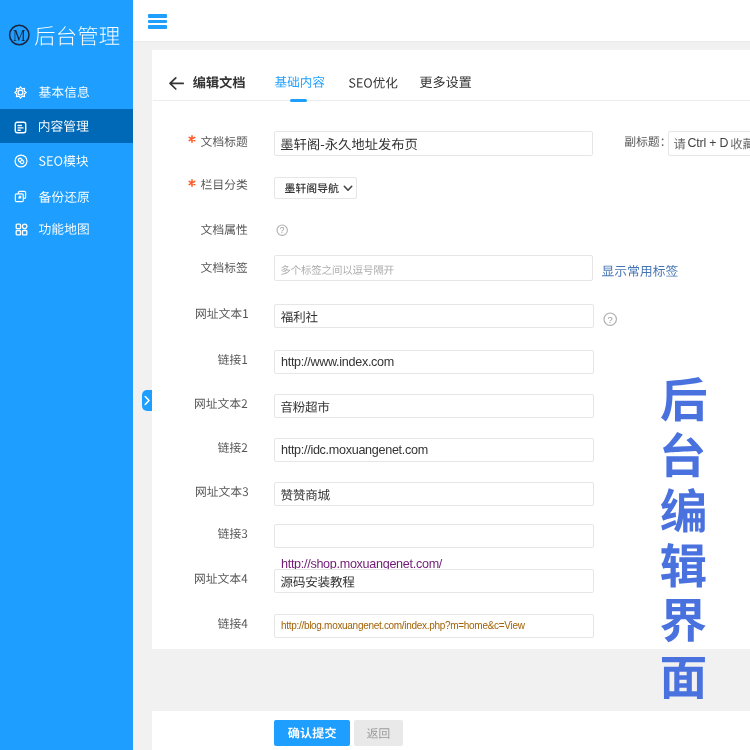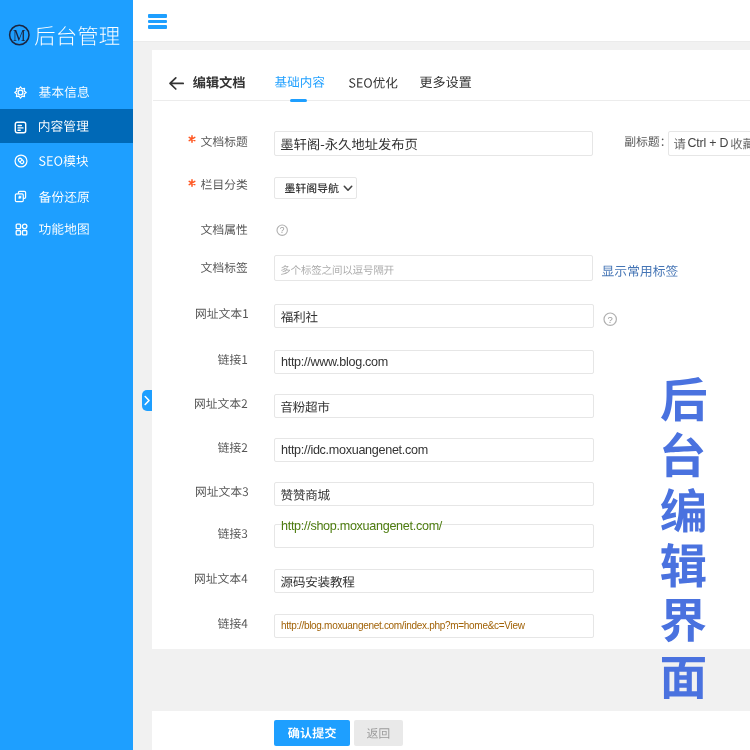--- a/index.html
+++ b/index.html
@@ -131,21 +131,21 @@
     <path fill="#555555" transform="translate(1.96,12.99) scale(0.011800,-0.011800)" d="M194 536C239 481 288 416 333 352C295 245 242 155 172 88C188 79 218 57 230 46C291 110 340 191 379 285C411 238 438 194 457 157L506 206C482 249 447 303 407 360C435 443 456 534 472 632L403 640C392 565 377 494 358 428C319 480 279 532 240 578ZM483 535C529 480 577 415 620 350C580 240 526 148 452 80C469 71 498 49 511 38C575 103 625 184 664 280C699 224 728 171 747 127L799 171C776 224 738 290 693 358C720 440 740 531 755 630L687 638C676 564 662 494 644 428C608 479 570 529 532 574ZM88 780V-78H164V708H840V20C840 2 833 -3 814 -4C795 -5 729 -6 663 -3C674 -23 687 -57 692 -77C782 -78 837 -76 869 -64C902 -52 915 -28 915 20V780Z M1434 621V28H1312V-44H1962V28H1731V421H1947V494H1731V833H1655V28H1508V621ZM1034 163 1062 89C1156 127 1279 179 1393 229L1380 295L1252 245V528H1383V599H1252V827H1182V599H1045V528H1182V218C1126 196 1075 177 1034 163Z M2423 823C2453 774 2485 707 2497 666L2580 693C2566 734 2531 799 2501 847ZM2050 664V590H2206C2265 438 2344 307 2447 200C2337 108 2202 40 2036 -7C2051 -25 2075 -60 2083 -78C2250 -24 2389 48 2502 146C2615 46 2751 -28 2915 -73C2928 -52 2950 -20 2967 -4C2807 36 2671 107 2560 201C2661 304 2738 432 2796 590H2954V664ZM2504 253C2410 348 2336 462 2284 590H2711C2661 455 2592 344 2504 253Z M3460 839V629H3065V553H3367C3294 383 3170 221 3037 140C3055 125 3080 98 3092 79C3237 178 3366 357 3444 553H3460V183H3226V107H3460V-80H3539V107H3772V183H3539V553H3553C3629 357 3758 177 3906 81C3920 102 3946 131 3965 146C3826 226 3700 384 3628 553H3937V629H3539V839Z M4088 0H4490V76H4343V733H4273C4233 710 4186 693 4121 681V623H4252V76H4088Z"></path>
   </svg>
 <div class="inp" style="left:274px;top:304px;width:320px;height:24px"></div>
 <svg style="position:absolute;left:277.5px;top:307.9px;overflow:visible" width="42.6" height="17.6">
     <path fill="#333333" transform="translate(2.76,13.62) scale(0.012600,-0.012600)" d="M133 809C160 763 194 701 210 662L271 692C256 730 221 788 193 834ZM533 598H819V488H533ZM466 659V427H889V659ZM409 791V726H942V791ZM635 300V196H483V300ZM703 300H863V196H703ZM635 137V30H483V137ZM703 137H863V30H703ZM55 652V584H308C245 451 129 325 19 253C31 240 50 205 58 185C103 217 148 257 192 303V-78H265V354C302 316 350 265 371 238L413 296V-80H483V-33H863V-77H935V362H413V301C392 322 320 387 285 416C332 481 373 553 401 628L360 655L346 652Z M1573 721V169H1646V721ZM1818 821V20C1818 1 1811 -5 1792 -6C1772 -6 1710 -7 1639 -5C1650 -26 1662 -60 1667 -81C1759 -81 1815 -79 1848 -67C1879 -54 1893 -32 1893 20V821ZM1438 834C1344 793 1170 758 1022 737C1032 721 1042 696 1046 678C1108 686 1174 696 1239 709V539H1030V469H1223C1175 344 1087 205 1007 130C1020 111 1040 80 1048 59C1116 127 1186 241 1239 355V-78H1313V318C1364 270 1429 206 1459 173L1502 236C1473 262 1360 360 1313 396V469H1506V539H1313V724C1381 739 1444 757 1494 777Z M2119 808C2156 768 2195 711 2213 674L2274 712C2255 748 2214 802 2176 841ZM2013 668V599H2278C2213 474 2097 354 1987 288C1998 274 2014 236 2020 215C2067 246 2114 285 2160 331V-79H2233V353C2271 311 2316 257 2338 228L2385 290C2363 312 2285 391 2246 428C2297 494 2341 567 2372 642L2331 671L2318 668ZM2609 843V526H2390V454H2609V33H2343V-41H2920V33H2685V454H2898V526H2685V843Z"></path>
   </svg>
 <svg style="position:absolute;left:215.4px;top:350.7px;overflow:visible" width="35.1" height="16.9">
     <path fill="#555555" transform="translate(2.68,12.95) scale(0.011800,-0.011800)" d="M351 780C381 725 415 650 429 602L494 626C479 674 444 746 412 801ZM138 838C115 744 76 651 27 589C40 573 60 538 65 522C95 560 122 607 145 659H337V726H172C184 757 194 789 202 821ZM48 332V266H161V80C161 32 129 -2 111 -16C124 -28 144 -53 151 -68C165 -50 189 -31 340 73C333 87 323 113 318 131L230 73V266H341V332H230V473H319V539H82V473H161V332ZM520 291V225H714V53H781V225H950V291H781V424H928L929 488H781V608H714V488H609C634 538 659 595 682 656H955V721H705C717 757 728 793 738 828L666 843C658 802 647 760 635 721H511V656H613C595 602 577 559 569 541C552 505 538 479 522 475C530 457 541 424 544 410C553 418 584 424 622 424H714V291ZM488 484H323V415H419V93C382 76 341 40 301 -2L350 -71C389 -16 432 37 460 37C480 37 507 11 541 -12C594 -46 655 -59 739 -59C799 -59 901 -56 954 -53C955 -32 964 4 972 24C906 16 803 12 740 12C662 12 603 21 554 53C526 71 506 87 488 96Z M1456 635C1485 595 1515 539 1528 504L1588 532C1575 566 1543 619 1513 659ZM1160 839V638H1041V568H1160V347C1110 332 1064 318 1028 309L1047 235L1160 272V9C1160 -4 1155 -8 1143 -8C1132 -8 1096 -8 1057 -7C1066 -27 1076 -59 1078 -77C1136 -78 1173 -75 1196 -63C1220 -51 1230 -31 1230 10V295L1329 327L1319 397L1230 369V568H1330V638H1230V839ZM1568 821C1584 795 1601 764 1614 735H1383V669H1926V735H1693C1678 766 1657 803 1637 832ZM1769 658C1751 611 1714 545 1684 501H1348V436H1952V501H1758C1785 540 1814 591 1840 637ZM1765 261C1745 198 1715 148 1671 108C1615 131 1558 151 1504 168C1523 196 1544 228 1564 261ZM1400 136C1465 116 1537 91 1606 62C1536 23 1442 -1 1320 -14C1333 -29 1345 -57 1352 -78C1496 -57 1604 -24 1682 29C1764 -8 1837 -47 1886 -82L1935 -25C1886 9 1817 44 1741 78C1788 126 1820 186 1840 261H1963V326H1601C1618 357 1633 388 1646 418L1576 431C1562 398 1544 362 1524 326H1335V261H1486C1457 215 1427 171 1400 136Z M2088 0H2490V76H2343V733H2273C2233 710 2186 693 2121 681V623H2252V76H2088Z"></path>
   </svg>
 <div class="inp" style="left:274px;top:350px;width:320px;height:24px"></div>
-<div class="abs" style="left:281px;top:350px;height:24px;line-height:24px;font-size:12.6px;letter-spacing:-0.3px;color:#333333;white-space:nowrap;width:311px;overflow:hidden">http://www.blog.com</div>
+<div class="abs" style="left:281px;top:350px;height:24px;line-height:24px;font-size:12.6px;letter-spacing:-0.3px;color:#333333;white-space:nowrap;width:311px;overflow:hidden">http://www.index.com</div>
 <svg style="position:absolute;left:192.4px;top:394.7px;overflow:visible" width="58.1" height="16.9">
     <path fill="#555555" transform="translate(1.96,12.99) scale(0.011800,-0.011800)" d="M194 536C239 481 288 416 333 352C295 245 242 155 172 88C188 79 218 57 230 46C291 110 340 191 379 285C411 238 438 194 457 157L506 206C482 249 447 303 407 360C435 443 456 534 472 632L403 640C392 565 377 494 358 428C319 480 279 532 240 578ZM483 535C529 480 577 415 620 350C580 240 526 148 452 80C469 71 498 49 511 38C575 103 625 184 664 280C699 224 728 171 747 127L799 171C776 224 738 290 693 358C720 440 740 531 755 630L687 638C676 564 662 494 644 428C608 479 570 529 532 574ZM88 780V-78H164V708H840V20C840 2 833 -3 814 -4C795 -5 729 -6 663 -3C674 -23 687 -57 692 -77C782 -78 837 -76 869 -64C902 -52 915 -28 915 20V780Z M1434 621V28H1312V-44H1962V28H1731V421H1947V494H1731V833H1655V28H1508V621ZM1034 163 1062 89C1156 127 1279 179 1393 229L1380 295L1252 245V528H1383V599H1252V827H1182V599H1045V528H1182V218C1126 196 1075 177 1034 163Z M2423 823C2453 774 2485 707 2497 666L2580 693C2566 734 2531 799 2501 847ZM2050 664V590H2206C2265 438 2344 307 2447 200C2337 108 2202 40 2036 -7C2051 -25 2075 -60 2083 -78C2250 -24 2389 48 2502 146C2615 46 2751 -28 2915 -73C2928 -52 2950 -20 2967 -4C2807 36 2671 107 2560 201C2661 304 2738 432 2796 590H2954V664ZM2504 253C2410 348 2336 462 2284 590H2711C2661 455 2592 344 2504 253Z M3460 839V629H3065V553H3367C3294 383 3170 221 3037 140C3055 125 3080 98 3092 79C3237 178 3366 357 3444 553H3460V183H3226V107H3460V-80H3539V107H3772V183H3539V553H3553C3629 357 3758 177 3906 81C3920 102 3946 131 3965 146C3826 226 3700 384 3628 553H3937V629H3539V839Z M4044 0H4505V79H4302C4265 79 4220 75 4182 72C4354 235 4470 384 4470 531C4470 661 4387 746 4256 746C4163 746 4099 704 4040 639L4093 587C4134 636 4185 672 4245 672C4336 672 4380 611 4380 527C4380 401 4274 255 4044 54Z"></path>
   </svg>
 <div class="inp" style="left:274px;top:394px;width:320px;height:24px"></div>
 <svg style="position:absolute;left:277.5px;top:397.8px;overflow:visible" width="54.3" height="17.7">
     <path fill="#333333" transform="translate(2.31,13.68) scale(0.012600,-0.012600)" d="M435 833C450 808 464 777 474 749H112V681H897V749H558C548 780 530 819 509 848ZM248 659C274 616 297 557 306 514H55V446H946V514H693C718 556 743 611 766 659L685 679C668 631 638 561 613 514H349L385 523C376 565 351 628 319 675ZM267 130H740V21H267ZM267 190V294H740V190ZM193 358V-81H267V-43H740V-79H818V358Z M1765 823 1698 810C1735 627 1787 510 1895 406C1906 428 1928 452 1948 467C1850 555 1799 657 1765 823ZM1033 756C1053 688 1075 599 1083 540L1142 556C1133 614 1110 701 1088 769ZM1334 777C1320 711 1291 614 1267 555L1318 539C1344 595 1376 685 1402 759ZM1025 495V425H1161C1127 318 1067 197 1011 130C1024 111 1043 79 1051 57C1097 116 1142 209 1178 304V-79H1248V296C1283 249 1326 189 1343 158L1390 217C1370 243 1281 345 1248 379V425H1380V462C1391 443 1404 413 1408 397C1420 406 1431 416 1441 426V372H1561C1541 185 1485 53 1356 -23C1371 -36 1398 -65 1407 -78C1546 15 1610 158 1634 372H1783C1771 125 1757 33 1736 9C1727 -2 1719 -4 1702 -4C1686 -4 1647 -3 1604 1C1615 -18 1622 -47 1623 -68C1668 -71 1712 -71 1736 -68C1764 -66 1782 -59 1800 -36C1829 -1 1844 106 1857 408C1858 419 1859 443 1859 443H1458C1542 533 1591 657 1619 806L1548 817C1523 671 1471 550 1380 474V495H1248V840H1178V495Z M2554 348H2793V164H2554ZM2483 411V101H2868V411ZM2057 389C2054 213 2045 55 1987 -45C2004 -53 2035 -72 2048 -81C2077 -28 2095 39 2106 115C2179 -21 2299 -54 2513 -54H2900C2904 -32 2918 3 2930 20C2868 17 2561 17 2512 18C2412 18 2334 26 2273 51V252H2430V319H2273V461H2433C2448 450 2465 436 2473 427C2581 489 2642 584 2662 733H2816C2809 603 2800 552 2787 537C2780 529 2771 527 2756 528C2742 528 2703 528 2661 532C2672 514 2679 487 2680 467C2725 465 2767 465 2790 467C2816 469 2833 475 2848 492C2871 518 2881 588 2889 768C2890 777 2890 798 2890 798H2450V733H2591C2575 617 2528 537 2440 486V529H2262V653H2420V720H2262V840H2192V720H2033V653H2192V529H2012V461H2206V93C2168 126 2140 174 2119 241C2122 287 2124 335 2125 385Z M3353 825C3377 785 3404 732 3420 693H2991V620H3398V484H3088V36H3163V411H3398V-78H3475V411H3725V132C3725 118 3720 113 3702 112C3685 111 3624 111 3556 114C3567 92 3579 62 3582 40C3668 40 3724 40 3759 53C3792 65 3802 88 3802 131V484H3475V620H3891V693H3490L3505 698C3490 738 3455 801 3426 848Z"></path>
   </svg>
 <svg style="position:absolute;left:215.3px;top:438.7px;overflow:visible" width="35.2" height="16.9">
     <path fill="#555555" transform="translate(2.68,12.95) scale(0.011800,-0.011800)" d="M351 780C381 725 415 650 429 602L494 626C479 674 444 746 412 801ZM138 838C115 744 76 651 27 589C40 573 60 538 65 522C95 560 122 607 145 659H337V726H172C184 757 194 789 202 821ZM48 332V266H161V80C161 32 129 -2 111 -16C124 -28 144 -53 151 -68C165 -50 189 -31 340 73C333 87 323 113 318 131L230 73V266H341V332H230V473H319V539H82V473H161V332ZM520 291V225H714V53H781V225H950V291H781V424H928L929 488H781V608H714V488H609C634 538 659 595 682 656H955V721H705C717 757 728 793 738 828L666 843C658 802 647 760 635 721H511V656H613C595 602 577 559 569 541C552 505 538 479 522 475C530 457 541 424 544 410C553 418 584 424 622 424H714V291ZM488 484H323V415H419V93C382 76 341 40 301 -2L350 -71C389 -16 432 37 460 37C480 37 507 11 541 -12C594 -46 655 -59 739 -59C799 -59 901 -56 954 -53C955 -32 964 4 972 24C906 16 803 12 740 12C662 12 603 21 554 53C526 71 506 87 488 96Z M1456 635C1485 595 1515 539 1528 504L1588 532C1575 566 1543 619 1513 659ZM1160 839V638H1041V568H1160V347C1110 332 1064 318 1028 309L1047 235L1160 272V9C1160 -4 1155 -8 1143 -8C1132 -8 1096 -8 1057 -7C1066 -27 1076 -59 1078 -77C1136 -78 1173 -75 1196 -63C1220 -51 1230 -31 1230 10V295L1329 327L1319 397L1230 369V568H1330V638H1230V839ZM1568 821C1584 795 1601 764 1614 735H1383V669H1926V735H1693C1678 766 1657 803 1637 832ZM1769 658C1751 611 1714 545 1684 501H1348V436H1952V501H1758C1785 540 1814 591 1840 637ZM1765 261C1745 198 1715 148 1671 108C1615 131 1558 151 1504 168C1523 196 1544 228 1564 261ZM1400 136C1465 116 1537 91 1606 62C1536 23 1442 -1 1320 -14C1333 -29 1345 -57 1352 -78C1496 -57 1604 -24 1682 29C1764 -8 1837 -47 1886 -82L1935 -25C1886 9 1817 44 1741 78C1788 126 1820 186 1840 261H1963V326H1601C1618 357 1633 388 1646 418L1576 431C1562 398 1544 362 1524 326H1335V261H1486C1457 215 1427 171 1400 136Z M2044 0H2505V79H2302C2265 79 2220 75 2182 72C2354 235 2470 384 2470 531C2470 661 2387 746 2256 746C2163 746 2099 704 2040 639L2093 587C2134 636 2185 672 2245 672C2336 672 2380 611 2380 527C2380 401 2274 255 2044 54Z"></path>
   </svg>
@@ -155,21 +155,21 @@
     <path fill="#555555" transform="translate(1.96,12.99) scale(0.011800,-0.011800)" d="M194 536C239 481 288 416 333 352C295 245 242 155 172 88C188 79 218 57 230 46C291 110 340 191 379 285C411 238 438 194 457 157L506 206C482 249 447 303 407 360C435 443 456 534 472 632L403 640C392 565 377 494 358 428C319 480 279 532 240 578ZM483 535C529 480 577 415 620 350C580 240 526 148 452 80C469 71 498 49 511 38C575 103 625 184 664 280C699 224 728 171 747 127L799 171C776 224 738 290 693 358C720 440 740 531 755 630L687 638C676 564 662 494 644 428C608 479 570 529 532 574ZM88 780V-78H164V708H840V20C840 2 833 -3 814 -4C795 -5 729 -6 663 -3C674 -23 687 -57 692 -77C782 -78 837 -76 869 -64C902 -52 915 -28 915 20V780Z M1434 621V28H1312V-44H1962V28H1731V421H1947V494H1731V833H1655V28H1508V621ZM1034 163 1062 89C1156 127 1279 179 1393 229L1380 295L1252 245V528H1383V599H1252V827H1182V599H1045V528H1182V218C1126 196 1075 177 1034 163Z M2423 823C2453 774 2485 707 2497 666L2580 693C2566 734 2531 799 2501 847ZM2050 664V590H2206C2265 438 2344 307 2447 200C2337 108 2202 40 2036 -7C2051 -25 2075 -60 2083 -78C2250 -24 2389 48 2502 146C2615 46 2751 -28 2915 -73C2928 -52 2950 -20 2967 -4C2807 36 2671 107 2560 201C2661 304 2738 432 2796 590H2954V664ZM2504 253C2410 348 2336 462 2284 590H2711C2661 455 2592 344 2504 253Z M3460 839V629H3065V553H3367C3294 383 3170 221 3037 140C3055 125 3080 98 3092 79C3237 178 3366 357 3444 553H3460V183H3226V107H3460V-80H3539V107H3772V183H3539V553H3553C3629 357 3758 177 3906 81C3920 102 3946 131 3965 146C3826 226 3700 384 3628 553H3937V629H3539V839Z M4263 -13C4394 -13 4499 65 4499 196C4499 297 4430 361 4344 382V387C4422 414 4474 474 4474 563C4474 679 4384 746 4260 746C4176 746 4111 709 4056 659L4105 601C4147 643 4198 672 4257 672C4334 672 4381 626 4381 556C4381 477 4330 416 4178 416V346C4348 346 4406 288 4406 199C4406 115 4345 63 4257 63C4174 63 4119 103 4076 147L4029 88C4077 35 4149 -13 4263 -13Z"></path>
   </svg>
 <div class="inp" style="left:274px;top:482px;width:320px;height:24px"></div>
 <svg style="position:absolute;left:277.5px;top:485.9px;overflow:visible" width="54.8" height="17.7">
     <path fill="#333333" transform="translate(2.51,13.63) scale(0.012600,-0.012600)" d="M521 65C638 27 791 -37 868 -82L909 -17C828 28 674 88 559 122ZM192 401V84H266V336H736V88H814V401ZM460 281V209C460 119 400 36 96 -16C111 -30 133 -62 140 -80C455 -23 534 85 534 206V281ZM300 426C315 436 340 444 497 484C496 497 496 520 498 536L376 507V598H483V652H327V719H458V772H327V841H258V772H188L205 824L143 833C131 789 109 734 74 692C91 686 115 673 130 661C144 679 156 699 166 719H258V652H57V598H176C164 524 131 479 39 450C52 441 70 418 77 403C187 441 226 501 241 598H313V540C313 498 289 482 275 475C284 464 296 441 300 426ZM508 652V598H619C609 530 579 492 496 467C509 457 527 434 533 419C634 453 669 509 682 598H739V509C739 451 754 436 815 436C827 436 880 436 892 436C936 436 953 454 959 525C942 529 917 537 905 546C903 496 900 490 882 490C871 490 832 490 824 490C805 490 802 492 802 509V598H941V652H762V716H905V770H762V840H691V770H621C628 788 634 806 640 824L579 833C565 787 541 733 503 689C520 684 543 670 557 659C572 677 584 696 595 716H691V652Z M1501 65C1618 27 1771 -37 1848 -82L1889 -17C1808 28 1654 88 1539 122ZM1172 401V84H1246V336H1716V88H1794V401ZM1440 281V209C1440 119 1380 36 1076 -16C1091 -30 1113 -62 1120 -80C1435 -23 1514 85 1514 206V281ZM1280 426C1295 436 1320 444 1477 484C1476 497 1476 520 1478 536L1356 507V598H1463V652H1307V719H1438V772H1307V841H1238V772H1168L1185 824L1123 833C1111 789 1089 734 1054 692C1071 686 1095 673 1110 661C1124 679 1136 699 1146 719H1238V652H1037V598H1156C1144 524 1111 479 1019 450C1032 441 1050 418 1057 403C1167 441 1206 501 1221 598H1293V540C1293 498 1269 482 1255 475C1264 464 1276 441 1280 426ZM1488 652V598H1599C1589 530 1559 492 1476 467C1489 457 1507 434 1513 419C1614 453 1649 509 1662 598H1719V509C1719 451 1734 436 1795 436C1807 436 1860 436 1872 436C1916 436 1933 454 1939 525C1922 529 1897 537 1885 546C1883 496 1880 490 1862 490C1851 490 1812 490 1804 490C1785 490 1782 492 1782 509V598H1921V652H1742V716H1885V770H1742V840H1671V770H1601C1608 788 1614 806 1620 824L1559 833C1545 787 1521 733 1483 689C1500 684 1523 670 1537 659C1552 677 1564 696 1575 716H1671V652Z M2234 643C2256 607 2282 556 2296 526L2365 554C2352 583 2323 631 2301 666ZM2520 404C2586 357 2673 291 2716 250L2761 302C2716 341 2628 405 2563 449ZM2355 442C2310 393 2240 341 2180 305C2191 290 2209 258 2215 245C2279 288 2358 356 2411 416ZM2619 660C2602 620 2572 564 2544 523H2078V-78H2150V459H2776V4C2776 -12 2770 -16 2753 -16C2737 -18 2679 -18 2617 -16C2627 -33 2636 -57 2640 -74C2726 -74 2776 -74 2806 -64C2836 -54 2845 -36 2845 3V523H2622C2647 558 2675 601 2699 642ZM2274 277V1H2338V49H2642V277ZM2338 221H2579V104H2338ZM2401 825C2414 797 2428 762 2440 732H2021V667H2900V732H2522C2510 765 2491 809 2473 844Z M2981 129 3005 55C3085 86 3184 125 3280 164L3266 232L3169 196V526H3265V596H3169V828H3099V596H2993V526H3099V170C3055 154 3014 140 2981 129ZM3806 506C3784 414 3754 329 3715 255C3699 354 3687 478 3682 617H3893V687H3820L3870 722C3845 754 3793 802 3749 834L3699 801C3741 768 3790 720 3814 687H3680C3679 737 3679 788 3679 841H3607L3610 687H3306V375C3306 245 3296 80 3196 -36C3212 -45 3240 -69 3251 -83C3360 42 3376 233 3376 375V419H3502C3500 238 3496 174 3486 158C3480 150 3472 148 3460 148C3447 148 3416 148 3382 151C3392 135 3398 107 3400 88C3435 86 3470 86 3490 88C3514 91 3528 98 3542 115C3560 141 3564 222 3567 453C3568 462 3568 482 3568 482H3376V617H3612C3620 443 3634 285 3661 165C3607 89 3541 25 3461 -24C3477 -36 3504 -63 3515 -76C3579 -33 3635 20 3683 81C3714 -14 3756 -70 3812 -70C3877 -70 3899 -23 3910 128C3893 135 3869 150 3854 166C3850 51 3841 2 3821 2C3788 2 3758 57 3735 153C3796 249 3842 362 3875 493Z"></path>
   </svg>
 <svg style="position:absolute;left:215.3px;top:524.7px;overflow:visible" width="35.2" height="16.9">
     <path fill="#555555" transform="translate(2.68,12.95) scale(0.011800,-0.011800)" d="M351 780C381 725 415 650 429 602L494 626C479 674 444 746 412 801ZM138 838C115 744 76 651 27 589C40 573 60 538 65 522C95 560 122 607 145 659H337V726H172C184 757 194 789 202 821ZM48 332V266H161V80C161 32 129 -2 111 -16C124 -28 144 -53 151 -68C165 -50 189 -31 340 73C333 87 323 113 318 131L230 73V266H341V332H230V473H319V539H82V473H161V332ZM520 291V225H714V53H781V225H950V291H781V424H928L929 488H781V608H714V488H609C634 538 659 595 682 656H955V721H705C717 757 728 793 738 828L666 843C658 802 647 760 635 721H511V656H613C595 602 577 559 569 541C552 505 538 479 522 475C530 457 541 424 544 410C553 418 584 424 622 424H714V291ZM488 484H323V415H419V93C382 76 341 40 301 -2L350 -71C389 -16 432 37 460 37C480 37 507 11 541 -12C594 -46 655 -59 739 -59C799 -59 901 -56 954 -53C955 -32 964 4 972 24C906 16 803 12 740 12C662 12 603 21 554 53C526 71 506 87 488 96Z M1456 635C1485 595 1515 539 1528 504L1588 532C1575 566 1543 619 1513 659ZM1160 839V638H1041V568H1160V347C1110 332 1064 318 1028 309L1047 235L1160 272V9C1160 -4 1155 -8 1143 -8C1132 -8 1096 -8 1057 -7C1066 -27 1076 -59 1078 -77C1136 -78 1173 -75 1196 -63C1220 -51 1230 -31 1230 10V295L1329 327L1319 397L1230 369V568H1330V638H1230V839ZM1568 821C1584 795 1601 764 1614 735H1383V669H1926V735H1693C1678 766 1657 803 1637 832ZM1769 658C1751 611 1714 545 1684 501H1348V436H1952V501H1758C1785 540 1814 591 1840 637ZM1765 261C1745 198 1715 148 1671 108C1615 131 1558 151 1504 168C1523 196 1544 228 1564 261ZM1400 136C1465 116 1537 91 1606 62C1536 23 1442 -1 1320 -14C1333 -29 1345 -57 1352 -78C1496 -57 1604 -24 1682 29C1764 -8 1837 -47 1886 -82L1935 -25C1886 9 1817 44 1741 78C1788 126 1820 186 1840 261H1963V326H1601C1618 357 1633 388 1646 418L1576 431C1562 398 1544 362 1524 326H1335V261H1486C1457 215 1427 171 1400 136Z M2263 -13C2394 -13 2499 65 2499 196C2499 297 2430 361 2344 382V387C2422 414 2474 474 2474 563C2474 679 2384 746 2260 746C2176 746 2111 709 2056 659L2105 601C2147 643 2198 672 2257 672C2334 672 2381 626 2381 556C2381 477 2330 416 2178 416V346C2348 346 2406 288 2406 199C2406 115 2345 63 2257 63C2174 63 2119 103 2076 147L2029 88C2077 35 2149 -13 2263 -13Z"></path>
   </svg>
 <div class="inp" style="left:274px;top:524px;width:320px;height:24px"></div>
-<div class="abs" style="left:281px;top:514px;height:24px;line-height:24px;font-size:12.6px;letter-spacing:-0.3px;color:#4d7c0f;white-space:nowrap;width:311px;overflow:hidden">http://shop.moxuangenet.com/</div>
+<div class="abs" style="left:281px;top:552px;height:24px;line-height:24px;font-size:12.6px;letter-spacing:-0.3px;color:#701a75;white-space:nowrap;width:311px;overflow:hidden">http://shop.moxuangenet.com/</div>
 <svg style="position:absolute;left:192.2px;top:569.7px;overflow:visible" width="58.3" height="16.9">
     <path fill="#555555" transform="translate(1.96,12.99) scale(0.011800,-0.011800)" d="M194 536C239 481 288 416 333 352C295 245 242 155 172 88C188 79 218 57 230 46C291 110 340 191 379 285C411 238 438 194 457 157L506 206C482 249 447 303 407 360C435 443 456 534 472 632L403 640C392 565 377 494 358 428C319 480 279 532 240 578ZM483 535C529 480 577 415 620 350C580 240 526 148 452 80C469 71 498 49 511 38C575 103 625 184 664 280C699 224 728 171 747 127L799 171C776 224 738 290 693 358C720 440 740 531 755 630L687 638C676 564 662 494 644 428C608 479 570 529 532 574ZM88 780V-78H164V708H840V20C840 2 833 -3 814 -4C795 -5 729 -6 663 -3C674 -23 687 -57 692 -77C782 -78 837 -76 869 -64C902 -52 915 -28 915 20V780Z M1434 621V28H1312V-44H1962V28H1731V421H1947V494H1731V833H1655V28H1508V621ZM1034 163 1062 89C1156 127 1279 179 1393 229L1380 295L1252 245V528H1383V599H1252V827H1182V599H1045V528H1182V218C1126 196 1075 177 1034 163Z M2423 823C2453 774 2485 707 2497 666L2580 693C2566 734 2531 799 2501 847ZM2050 664V590H2206C2265 438 2344 307 2447 200C2337 108 2202 40 2036 -7C2051 -25 2075 -60 2083 -78C2250 -24 2389 48 2502 146C2615 46 2751 -28 2915 -73C2928 -52 2950 -20 2967 -4C2807 36 2671 107 2560 201C2661 304 2738 432 2796 590H2954V664ZM2504 253C2410 348 2336 462 2284 590H2711C2661 455 2592 344 2504 253Z M3460 839V629H3065V553H3367C3294 383 3170 221 3037 140C3055 125 3080 98 3092 79C3237 178 3366 357 3444 553H3460V183H3226V107H3460V-80H3539V107H3772V183H3539V553H3553C3629 357 3758 177 3906 81C3920 102 3946 131 3965 146C3826 226 3700 384 3628 553H3937V629H3539V839Z M4340 0H4426V202H4524V275H4426V733H4325L4020 262V202H4340ZM4340 275H4115L4282 525C4303 561 4323 598 4341 633H4345C4343 596 4340 536 4340 500Z"></path>
   </svg>
 <div class="inp" style="left:274px;top:569px;width:320px;height:24px"></div>
 <svg style="position:absolute;left:277.5px;top:572.9px;overflow:visible" width="79.4" height="17.7">
     <path fill="#333333" transform="translate(2.52,13.61) scale(0.012600,-0.012600)" d="M537 407H843V319H537ZM537 549H843V463H537ZM505 205C475 138 431 68 385 19C402 9 431 -9 445 -20C489 32 539 113 572 186ZM788 188C828 124 876 40 898 -10L967 21C943 69 893 152 853 213ZM87 777C142 742 217 693 254 662L299 722C260 751 185 797 131 829ZM38 507C94 476 169 428 207 400L251 460C212 488 136 531 81 560ZM59 -24 126 -66C174 28 230 152 271 258L211 300C166 186 103 54 59 -24ZM338 791V517C338 352 327 125 214 -36C231 -44 263 -63 276 -76C395 92 411 342 411 517V723H951V791ZM650 709C644 680 632 639 621 607H469V261H649V0C649 -11 645 -15 633 -16C620 -16 576 -16 529 -15C538 -34 547 -61 550 -79C616 -80 660 -80 687 -69C714 -58 721 -39 721 -2V261H913V607H694C707 633 720 663 733 692Z M1390 205V137H1772V205ZM1471 650C1464 551 1451 417 1438 337H1458L1843 336C1824 117 1802 28 1776 2C1766 -8 1756 -10 1738 -9C1720 -9 1675 -9 1627 -4C1639 -23 1646 -52 1648 -73C1696 -76 1742 -76 1768 -74C1798 -72 1817 -65 1836 -43C1872 -7 1895 98 1918 368C1919 379 1920 401 1920 401H1796C1812 525 1828 675 1836 779L1783 785L1771 781H1423V712H1758C1750 624 1737 502 1725 401H1517C1526 475 1536 569 1541 645ZM1031 787V718H1153C1125 565 1080 423 1009 328C1021 308 1038 266 1043 247C1062 272 1080 299 1096 329V-34H1161V46H1345V479H1162C1188 554 1209 635 1225 718H1374V787ZM1161 411H1279V113H1161Z M2374 823C2390 793 2407 756 2421 725H2053V522H2128V654H2789V522H2868V725H2509C2494 758 2470 806 2451 842ZM2616 378C2585 297 2541 232 2484 178C2412 207 2339 233 2270 256C2295 292 2322 334 2349 378ZM2259 378C2223 320 2185 266 2153 223C2236 195 2327 162 2416 125C2319 60 2194 18 2042 -9C2058 -25 2081 -59 2090 -77C2253 -42 2389 10 2496 91C2622 36 2738 -23 2812 -73L2874 -8C2797 41 2683 96 2559 148C2620 209 2667 285 2702 378H2895V449H2390C2417 499 2442 549 2462 596L2381 612C2361 561 2332 505 2301 449H2029V378Z M3008 742C3053 711 3106 665 3130 634L3178 682C3153 713 3098 756 3054 785ZM3379 375C3391 355 3403 331 3412 309H2992V247H3340C3247 181 3106 127 2977 102C2991 88 3010 63 3020 46C3079 60 3141 80 3200 105V39C3200 -2 3167 -18 3148 -24C3157 -39 3169 -68 3173 -85C3194 -73 3229 -64 3515 0C3514 14 3515 43 3518 60L3273 10V139C3335 170 3391 207 3434 247C3514 84 3660 -26 3858 -74C3866 -54 3886 -26 3901 -12C3807 7 3723 41 3655 89C3714 116 3783 153 3834 189L3779 230C3737 197 3667 155 3608 125C3567 160 3533 201 3507 247H3889V309H3497C3486 337 3468 370 3451 396ZM3564 840V702H3326V636H3564V477H3356V411H3856V477H3639V636H3875V702H3639V840ZM2977 485 3003 422 3212 519V369H3282V840H3212V588C3124 549 3037 509 2977 485Z M4551 840C4523 674 4472 514 4395 409L4359 435L4344 431H4241C4263 455 4284 479 4304 505H4445V571H4351C4397 640 4436 715 4469 797L4399 817C4365 727 4320 645 4266 571H4204V670H4329V735H4204V840H4134V735H4002V670H4134V571H3960V505H4214C4191 479 4167 454 4141 431H4043V370H4067C4031 344 3993 320 3953 299C3969 285 3996 257 4006 242C4068 278 4126 321 4179 370H4286C4252 337 4209 303 4172 279V206L3959 186L3968 117L4172 139V1C4172 -11 4169 -14 4155 -14C4141 -15 4099 -16 4049 -14C4059 -33 4069 -60 4072 -79C4137 -79 4180 -79 4208 -68C4235 -57 4243 -38 4243 -1V147L4452 170V235L4243 213V262C4296 298 4352 346 4395 394C4412 382 4438 359 4449 348C4474 382 4497 422 4517 465C4539 362 4569 268 4607 185C4551 100 4473 33 4369 -16C4383 -32 4406 -65 4414 -83C4512 -32 4588 32 4647 111C4696 30 4758 -35 4835 -81C4847 -60 4871 -32 4889 -17C4807 26 4743 95 4693 183C4754 290 4792 423 4817 584H4881V654H4586C4602 710 4616 768 4627 828ZM4565 584H4739C4721 460 4694 354 4652 265C4612 359 4584 468 4565 584Z M5432 733H5734V549H5432ZM5362 798V484H5807V798ZM5348 209V144H5544V13H5281V-53H5863V13H5618V144H5819V209H5618V330H5841V396H5325V330H5544V209ZM5261 826C5187 792 5055 763 4943 744C4952 728 4962 703 4965 687C5012 693 5062 702 5112 712V558H4949V488H5102C5062 373 4993 243 4928 172C4941 154 4959 124 4967 103C5018 165 5071 264 5112 365V-78H5186V353C5220 311 5260 257 5277 229L5322 288C5302 311 5215 401 5186 426V488H5311V558H5186V729C5233 740 5277 753 5313 768Z"></path>
   </svg>
 <svg style="position:absolute;left:215.0px;top:614.7px;overflow:visible" width="35.5" height="16.9">
     <path fill="#555555" transform="translate(2.68,12.95) scale(0.011800,-0.011800)" d="M351 780C381 725 415 650 429 602L494 626C479 674 444 746 412 801ZM138 838C115 744 76 651 27 589C40 573 60 538 65 522C95 560 122 607 145 659H337V726H172C184 757 194 789 202 821ZM48 332V266H161V80C161 32 129 -2 111 -16C124 -28 144 -53 151 -68C165 -50 189 -31 340 73C333 87 323 113 318 131L230 73V266H341V332H230V473H319V539H82V473H161V332ZM520 291V225H714V53H781V225H950V291H781V424H928L929 488H781V608H714V488H609C634 538 659 595 682 656H955V721H705C717 757 728 793 738 828L666 843C658 802 647 760 635 721H511V656H613C595 602 577 559 569 541C552 505 538 479 522 475C530 457 541 424 544 410C553 418 584 424 622 424H714V291ZM488 484H323V415H419V93C382 76 341 40 301 -2L350 -71C389 -16 432 37 460 37C480 37 507 11 541 -12C594 -46 655 -59 739 -59C799 -59 901 -56 954 -53C955 -32 964 4 972 24C906 16 803 12 740 12C662 12 603 21 554 53C526 71 506 87 488 96Z M1456 635C1485 595 1515 539 1528 504L1588 532C1575 566 1543 619 1513 659ZM1160 839V638H1041V568H1160V347C1110 332 1064 318 1028 309L1047 235L1160 272V9C1160 -4 1155 -8 1143 -8C1132 -8 1096 -8 1057 -7C1066 -27 1076 -59 1078 -77C1136 -78 1173 -75 1196 -63C1220 -51 1230 -31 1230 10V295L1329 327L1319 397L1230 369V568H1330V638H1230V839ZM1568 821C1584 795 1601 764 1614 735H1383V669H1926V735H1693C1678 766 1657 803 1637 832ZM1769 658C1751 611 1714 545 1684 501H1348V436H1952V501H1758C1785 540 1814 591 1840 637ZM1765 261C1745 198 1715 148 1671 108C1615 131 1558 151 1504 168C1523 196 1544 228 1564 261ZM1400 136C1465 116 1537 91 1606 62C1536 23 1442 -1 1320 -14C1333 -29 1345 -57 1352 -78C1496 -57 1604 -24 1682 29C1764 -8 1837 -47 1886 -82L1935 -25C1886 9 1817 44 1741 78C1788 126 1820 186 1840 261H1963V326H1601C1618 357 1633 388 1646 418L1576 431C1562 398 1544 362 1524 326H1335V261H1486C1457 215 1427 171 1400 136Z M2340 0H2426V202H2524V275H2426V733H2325L2020 262V202H2340ZM2340 275H2115L2282 525C2303 561 2323 598 2341 633H2345C2343 596 2340 536 2340 500Z"></path>
   </svg>

